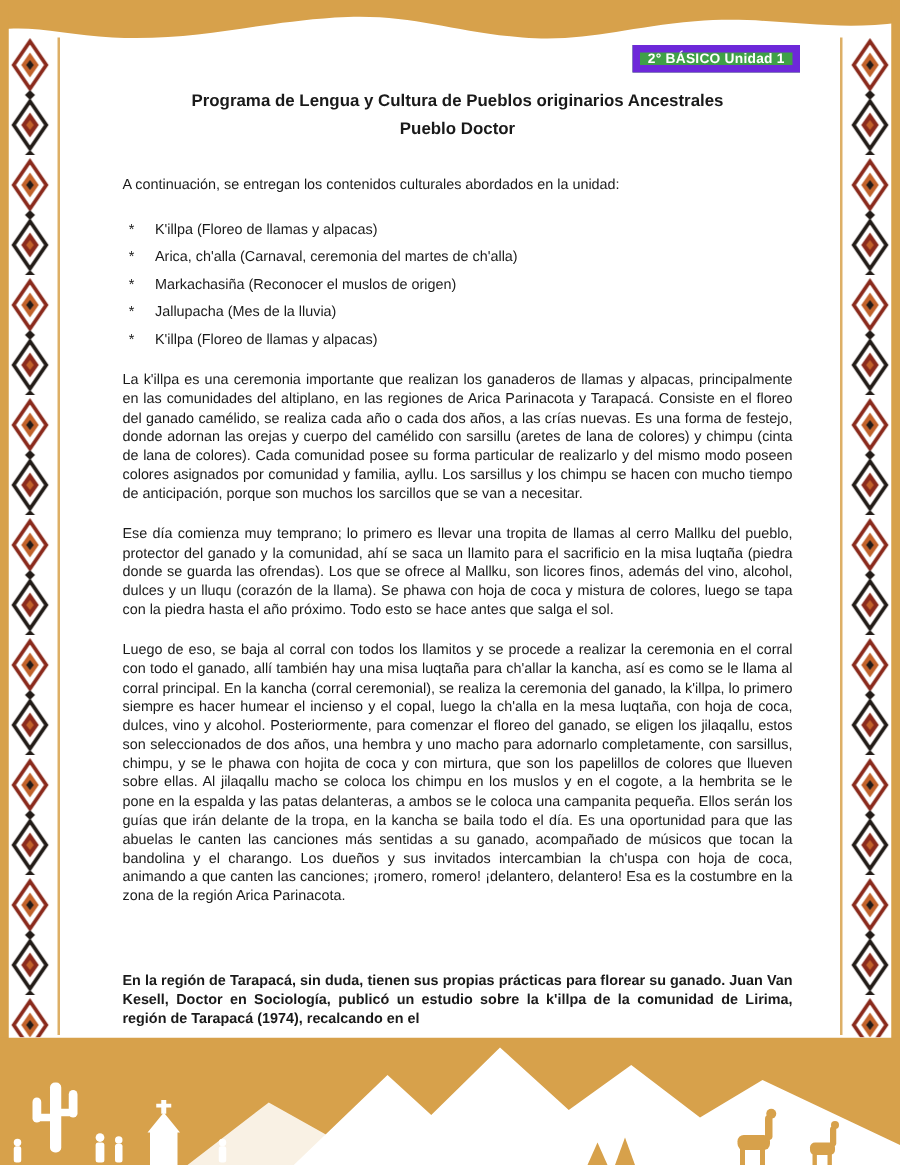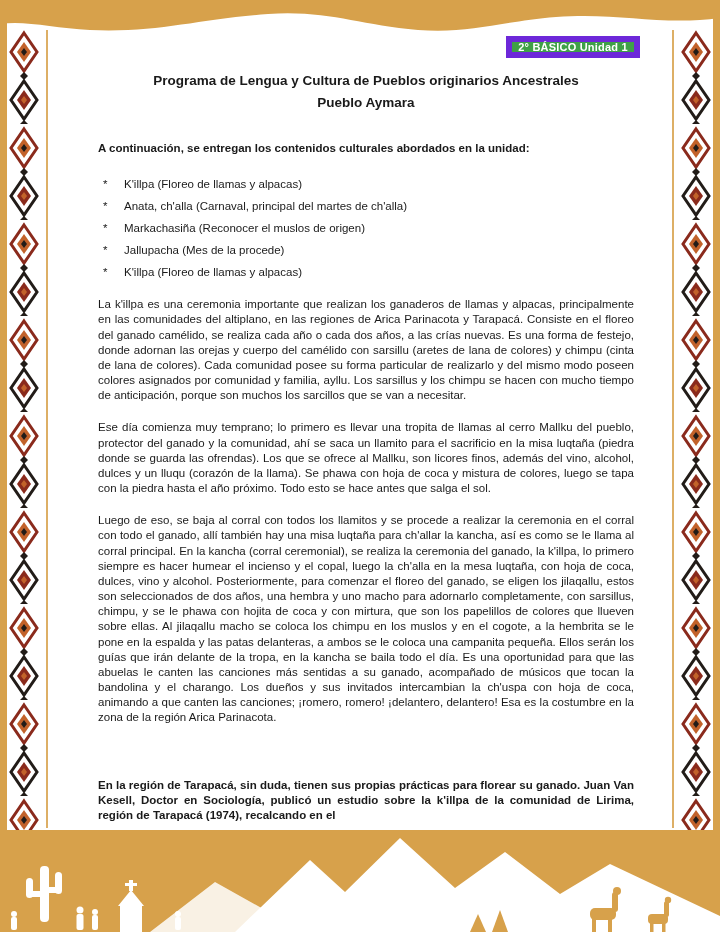--- a/index.html
+++ b/index.html
@@ -30,21 +30,21 @@
     background:#3fa047; border:6px solid #6d28d9;
     color:#ffffff; font-size:11px; font-weight:bold;
     display:flex; align-items:center; justify-content:center;
     z-index:5; letter-spacing:.2px;
   }
 
   .content {
     position:absolute; left:98px; right:86px; top:70px; z-index:4;
   }
   .title-line { text-align:center; font-size:13.5px; font-weight:bold; line-height:1.65; }
-  .intro { margin-top:26px; font-size:11.5px; line-height:1.3;font-weight:bold; }
+  .intro { margin-top:26px; font-size:11.5px; line-height:1.3; }
   .bullets { margin-top:22px; list-style:none; }
   .bullets li { display:flex; font-size:11.5px; line-height:1.3; margin-bottom:7px; }
   .bullets .marker { width:26px; padding-left:5px; flex:0 0 26px; }
   p.body-par { font-size:11.5px; line-height:1.32; text-align:justify; margin-top:17px; }
   p.first-par { }
   p.gap-large { margin-top:52px;font-weight:bold; }
 
   .footer-art { position:absolute; bottom:0; left:0; z-index:4; }
 </style>
 </head>
@@ -91,40 +91,40 @@
   <rect width="34" height="802" fill="url(#motifR)"></rect>
 </svg>
 
 <div class="vline vline-left"></div>
 <div class="vline vline-right"></div>
 
 <div class="badge">2° BÁSICO Unidad 1</div>
 
 <div class="content">
   <div class="title-line">Programa de Lengua y Cultura de Pueblos originarios Ancestrales</div>
-  <div class="title-line">Pueblo Aymara</div>
+  <div class="title-line">Pueblo Doctor</div>
 
   <p class="intro">A continuación, se entregan los contenidos culturales abordados en la unidad:</p>
 
   <ul class="bullets">
     <li>
       <span class="marker">*</span>
       <span>K'illpa (Floreo de llamas y alpacas)</span>
     </li>
     <li>
       <span class="marker">*</span>
-      <span>Anata, ch'alla (Carnaval, principal del martes de ch'alla)</span>
+      <span>Arica, ch'alla (Carnaval, ceremonia del martes de ch'alla)</span>
     </li>
     <li>
       <span class="marker">*</span>
       <span>Markachasiña (Reconocer el muslos de origen)</span>
     </li>
     <li>
       <span class="marker">*</span>
-      <span>Jallupacha (Mes de la procede)</span>
+      <span>Jallupacha (Mes de la lluvia)</span>
     </li>
     <li>
       <span class="marker">*</span>
       <span>K'illpa (Floreo de llamas y alpacas)</span>
     </li>
   </ul>
 
   <p class="body-par first-par">La k'illpa es una ceremonia importante que realizan los ganaderos de llamas y alpacas, principalmente en las comunidades del altiplano, en las regiones de Arica Parinacota y Tarapacá. Consiste en el floreo del ganado camélido, se realiza cada año o cada dos años, a las crías nuevas. Es una forma de festejo, donde adornan las orejas y cuerpo del camélido con sarsillu (aretes de lana de colores) y chimpu (cinta de lana de colores). Cada comunidad posee su forma particular de realizarlo y del mismo modo poseen colores asignados por comunidad y familia, ayllu. Los sarsillus y los chimpu se hacen con mucho tiempo de anticipación, porque son muchos los sarcillos que se van a necesitar.</p>
   <p class="body-par">Ese día comienza muy temprano; lo primero es llevar una tropita de llamas al cerro Mallku del pueblo, protector del ganado y la comunidad, ahí se saca un llamito para el sacrificio en la misa luqtaña (piedra donde se guarda las ofrendas). Los que se ofrece al Mallku, son licores finos, además del vino, alcohol, dulces y un lluqu (corazón de la llama). Se phawa con hoja de coca y mistura de colores, luego se tapa con la piedra hasta el año próximo. Todo esto se hace antes que salga el sol.</p>
   <p class="body-par">Luego de eso, se baja al corral con todos los llamitos y se procede a realizar la ceremonia en el corral con todo el ganado, allí también hay una misa luqtaña para ch'allar la kancha, así es como se le llama al corral principal. En la kancha (corral ceremonial), se realiza la ceremonia del ganado, la k'illpa, lo primero siempre es hacer humear el incienso y el copal, luego la ch'alla en la mesa luqtaña, con hoja de coca, dulces, vino y alcohol. Posteriormente, para comenzar el floreo del ganado, se eligen los jilaqallu, estos son seleccionados de dos años, una hembra y uno macho para adornarlo completamente, con sarsillus, chimpu, y se le phawa con hojita de coca y con mirtura, que son los papelillos de colores que llueven sobre ellas. Al jilaqallu macho se coloca los chimpu en los muslos y en el cogote, a la hembrita se le pone en la espalda y las patas delanteras, a ambos se le coloca una campanita pequeña. Ellos serán los guías que irán delante de la tropa, en la kancha se baila todo el día. Es una oportunidad para que las abuelas le canten las canciones más sentidas a su ganado, acompañado de músicos que tocan la bandolina y el charango. Los dueños y sus invitados intercambian la ch'uspa con hoja de coca, animando a que canten las canciones; ¡romero, romero! ¡delantero, delantero! Esa es la costumbre en la zona de la región Arica Parinacota.</p>

